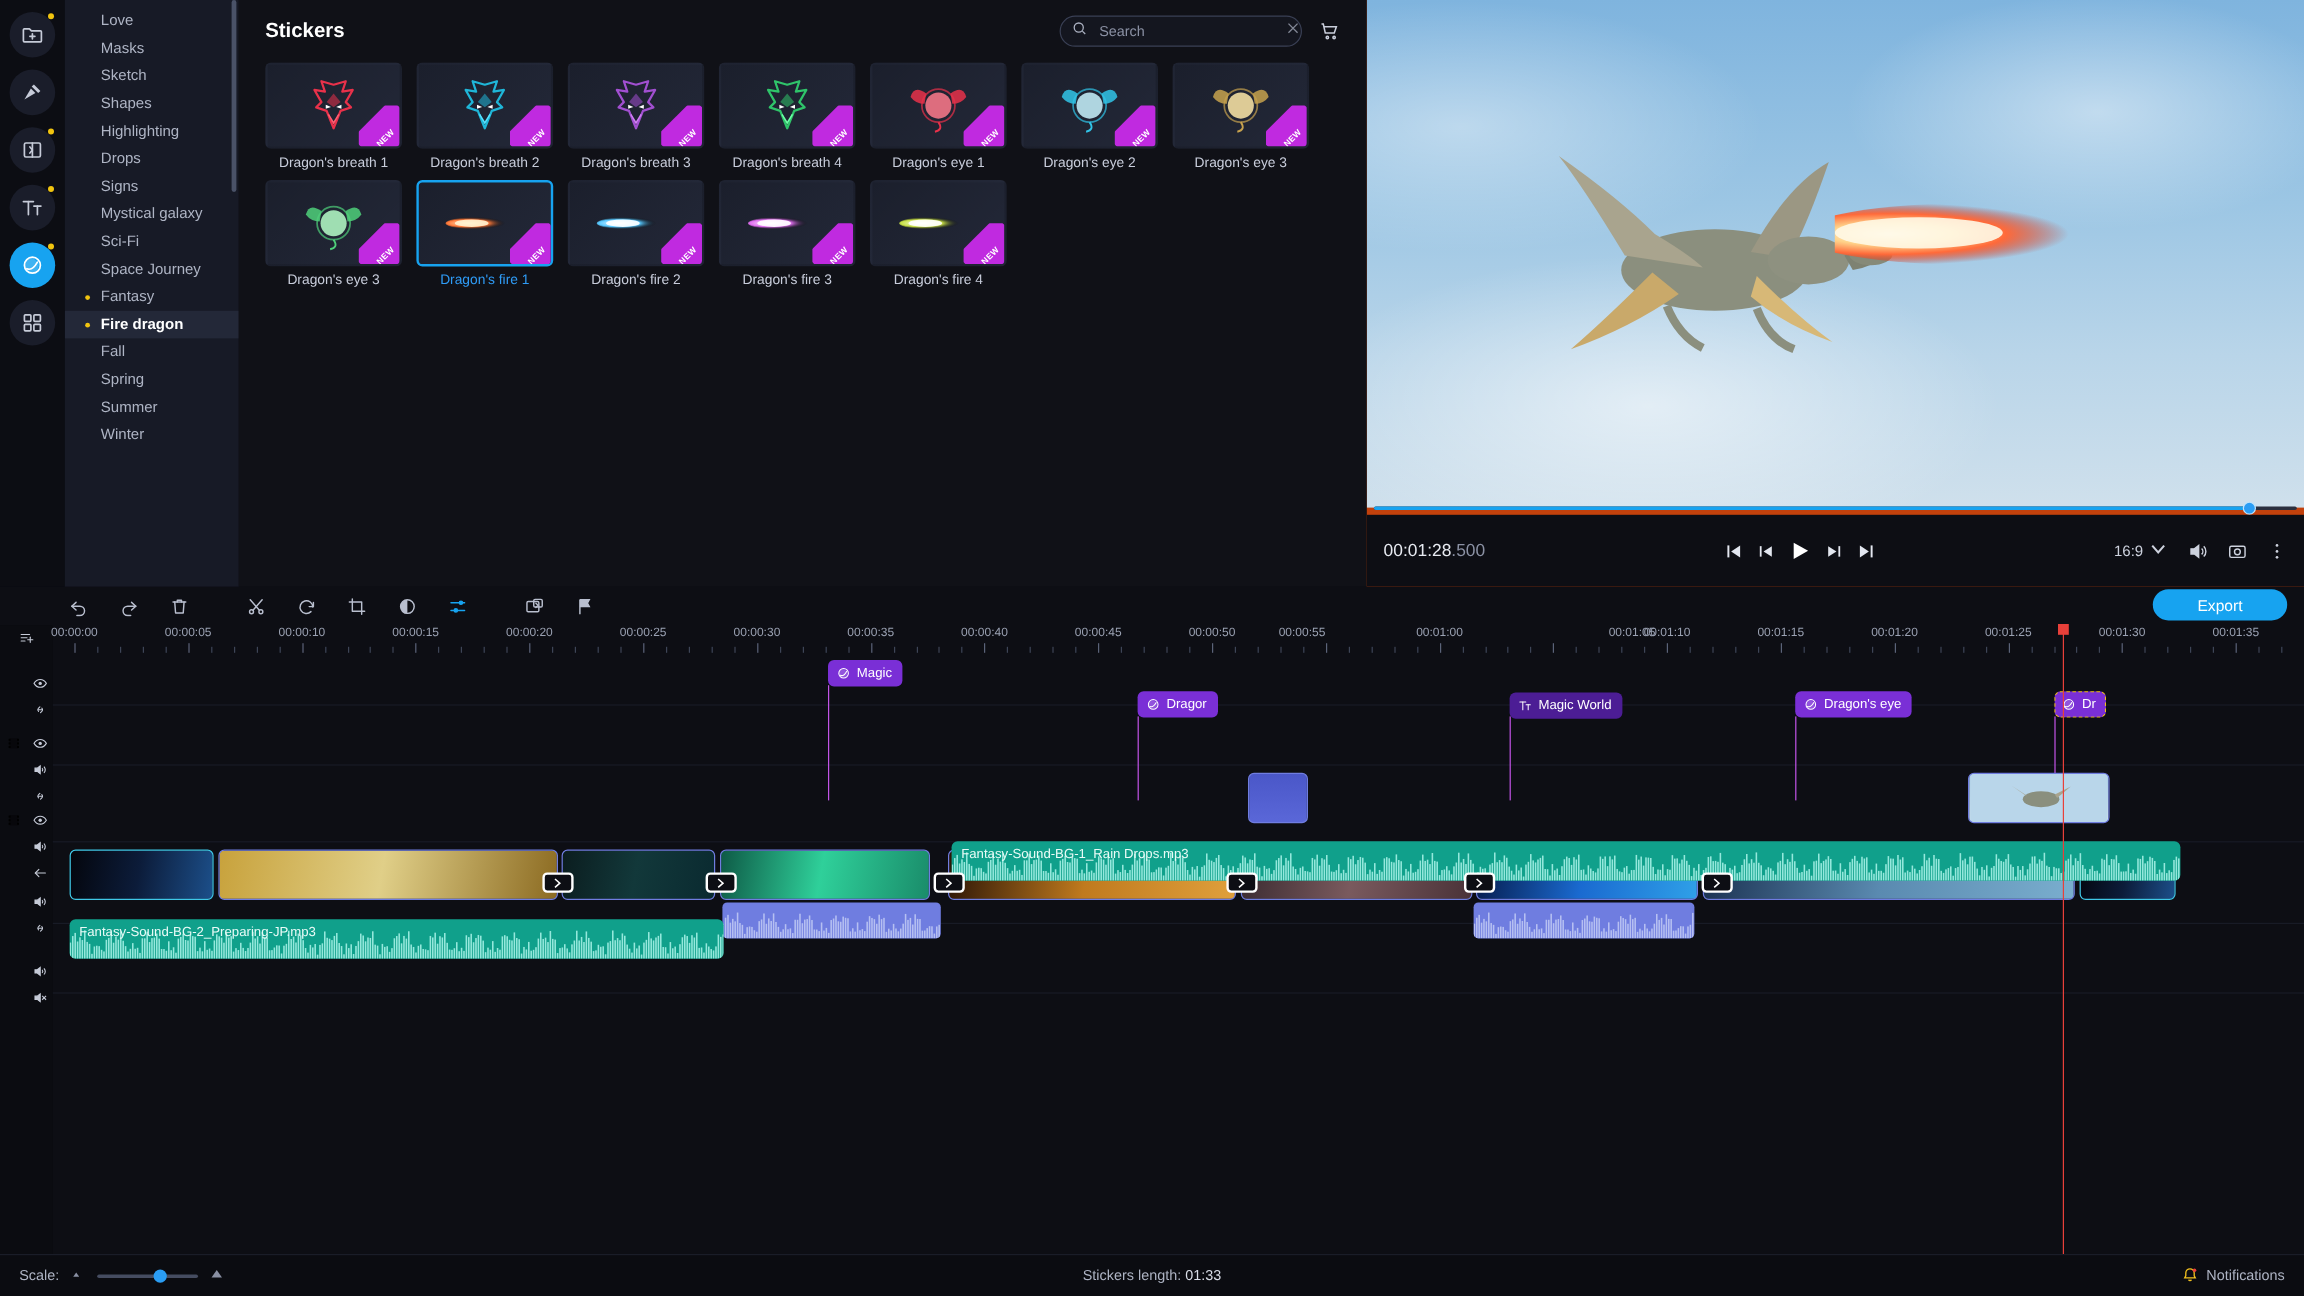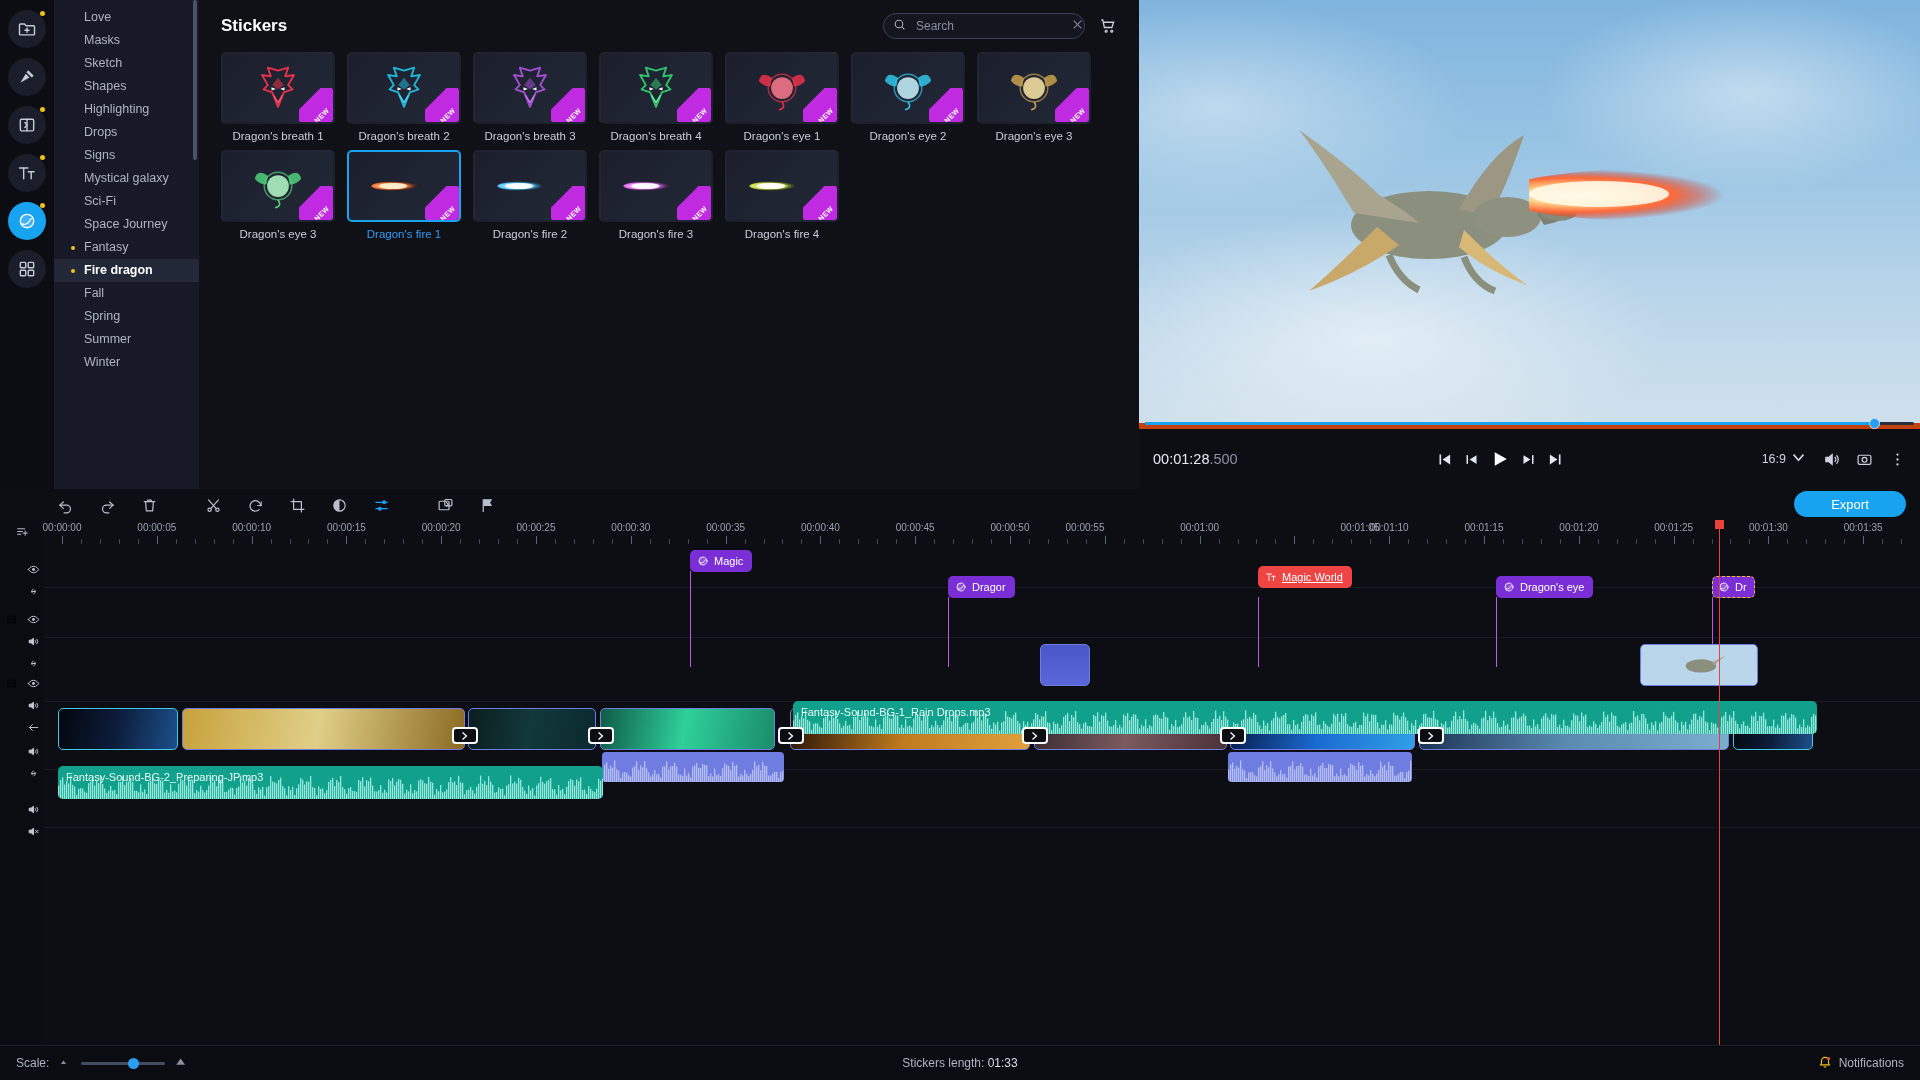--- a/index.html
+++ b/index.html
@@ -1073,21 +1073,21 @@
           <span style="display: flex;">
             <svg viewBox="0 0 24 24" fill="none" stroke="#ffffff" stroke-width="1.7" stroke-linecap="round" stroke-linejoin="round" width="12" height="12">
               <circle cx="12" cy="12" r="8"></circle>
               <path d="M12 4 a8 8 0 0 0 0 16 a8 8 0 0 0 6-10 Z" fill="#ffffff" stroke="none" opacity=".18"></path>
               <path d="M6.5 15.5 Q12 18 17 9"></path>
             </svg>
           </span>
           <span>Dragor</span>
         </div>
         <div class="mline" style="left: 1214px; top: 48px; height: 70px;"></div>
-        <div class="marker" style="left: 1214px; top: 17px; background: #ef4444; text-decoration: underline;">
+        <div class="marker" style="left: 1214px; top: 28px; background: #4c1d95;">
           <span style="display: flex;">
             <svg viewBox="0 0 24 24" fill="none" stroke="#ffffff" stroke-width="1.7" stroke-linecap="round" stroke-linejoin="round" width="12" height="12">
               <path d="M3 6 h10"></path>
               <path d="M8 6 v13"></path>
               <path d="M13.5 10.5 h7"></path>
               <path d="M17 10.5 v8.5"></path>
             </svg>
           </span>
           <span>Magic World</span>
         </div>

